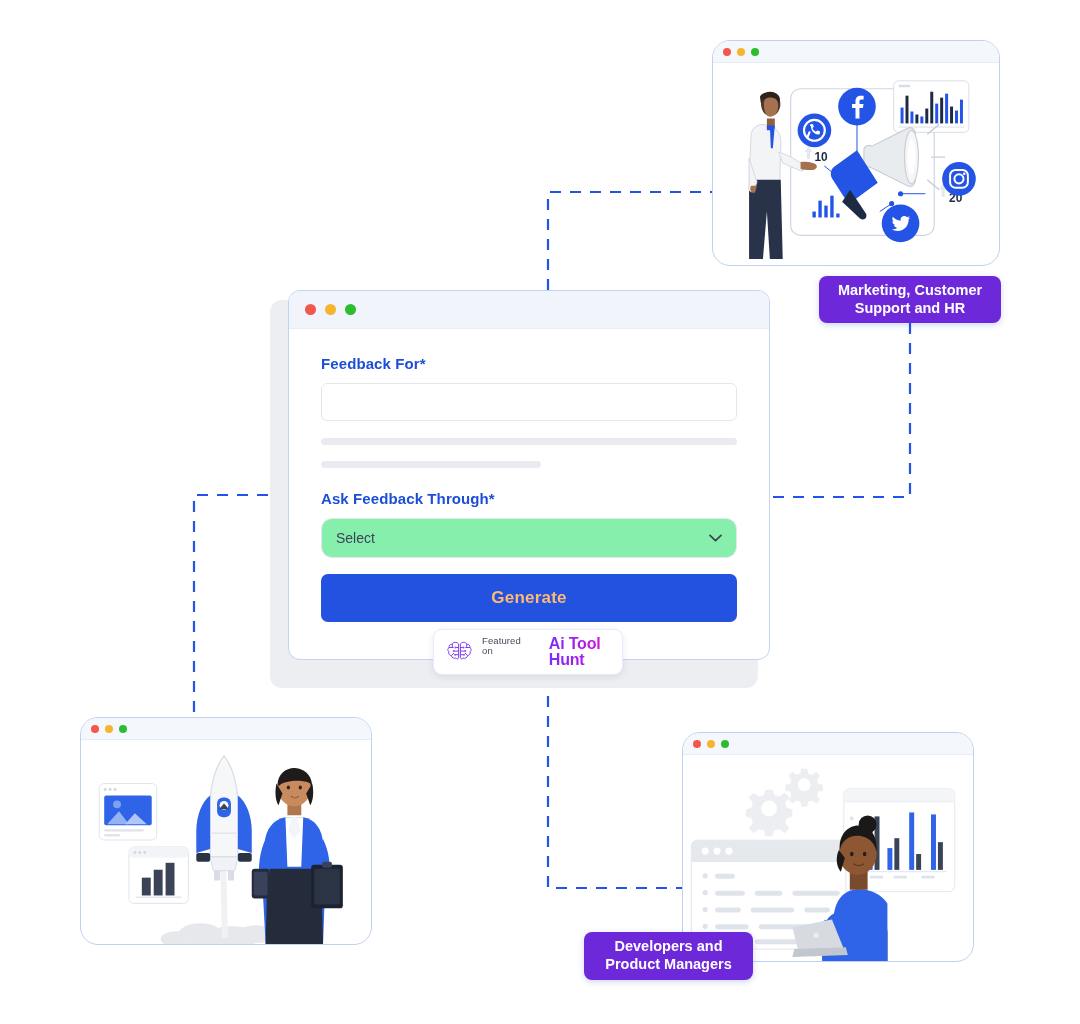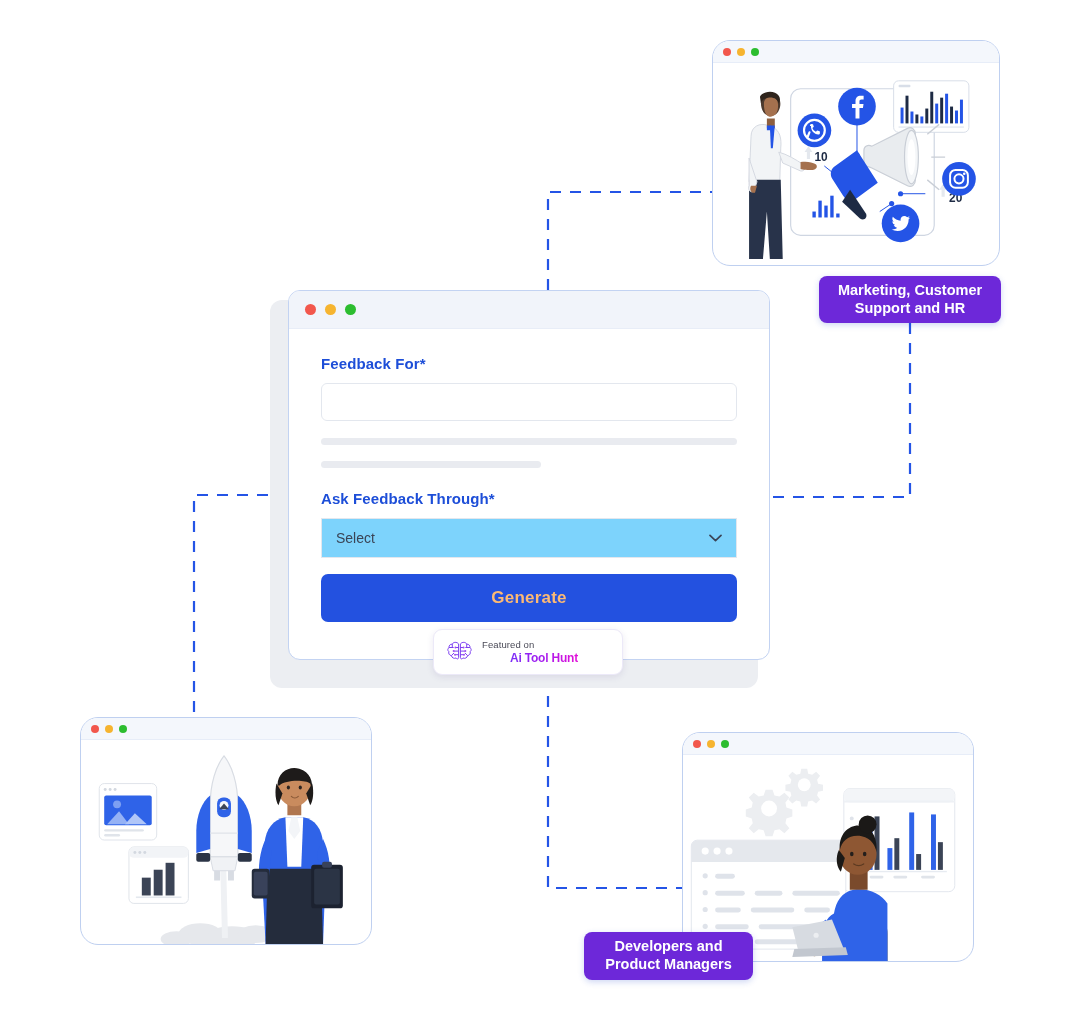--- a/index.html
+++ b/index.html
@@ -46,43 +46,43 @@
   .text-input{
     width:100%;height:38px;border:1px solid #e3e7ee;border-radius:6px;
     background:#fff;box-sizing:border-box;padding:0 12px;font-size:14px;color:#2b3445;
     outline:none;display:block;
   }
   .skel{background:#e9ebf0;border-radius:4px;}
   .skel.a{height:7px;width:100%;margin-top:17px;}
   .skel.b{height:7px;width:53%;margin-top:16px;}
   .label2{margin-top:22px;}
   .select-box{
-    width:100%;height:40px;border:1px solid #e3e7ee;border-radius:0;background:#7dd3fc;
+    width:100%;height:40px;border:1px solid #e3e7ee;border-radius:11px;background:#86efac;
     box-sizing:border-box;display:flex;align-items:center;justify-content:space-between;
     padding:0 14px;font-size:14px;color:#3a4456;cursor:pointer;
   }
   .chev{width:13px;height:8px;flex:0 0 auto;}
   .gen-btn{
     margin-top:16px;width:100%;height:48px;border:none;border-radius:7px;
     background:#2351e0;color:#fdba74;font-size:17px;font-weight:700;cursor:pointer;
     font-family:inherit;letter-spacing:.2px;
   }
 
   
   #featured-badge{
     position:absolute;left:433px;top:629px;width:190px;height:46px;
     background:#ffffff;border:1px solid #ece9f8;border-radius:9px;
     box-shadow:0 2px 7px rgba(60,40,120,.10);
     display:flex;align-items:center;gap:9px;padding:0 12px;box-sizing:border-box;
   }
   .brain{width:27px;height:24px;flex:0 0 auto;}
-  .featured-txt{display:flex;flex-direction:column;line-height:1;}
+  .featured-txt{display:flex;line-height:1;}
   .featured-top{font-size:9.5px;color:#4a4a57;font-weight:400;margin-bottom:3px;letter-spacing:.1px;}
   .featured-main{
-    font-size:12px;font-weight:700;letter-spacing:-.2px;
+    font-size:16px;font-weight:700;letter-spacing:-.2px;
     background:linear-gradient(90deg,#7b2ff7 0%,#a21cf0 45%,#e310d8 100%);
     -webkit-background-clip:text;background-clip:text;color:transparent;margin-left:28px;
   }
 
   
   .pill{
     position:absolute;background:#6d28d9;color:#fff;border-radius:8px;
     font-size:14.5px;font-weight:700;line-height:1.23;text-align:center;
     display:flex;align-items:center;justify-content:center;
     box-shadow:0 2px 6px rgba(30,70,200,.22);box-sizing:border-box;padding:7px 12px;

